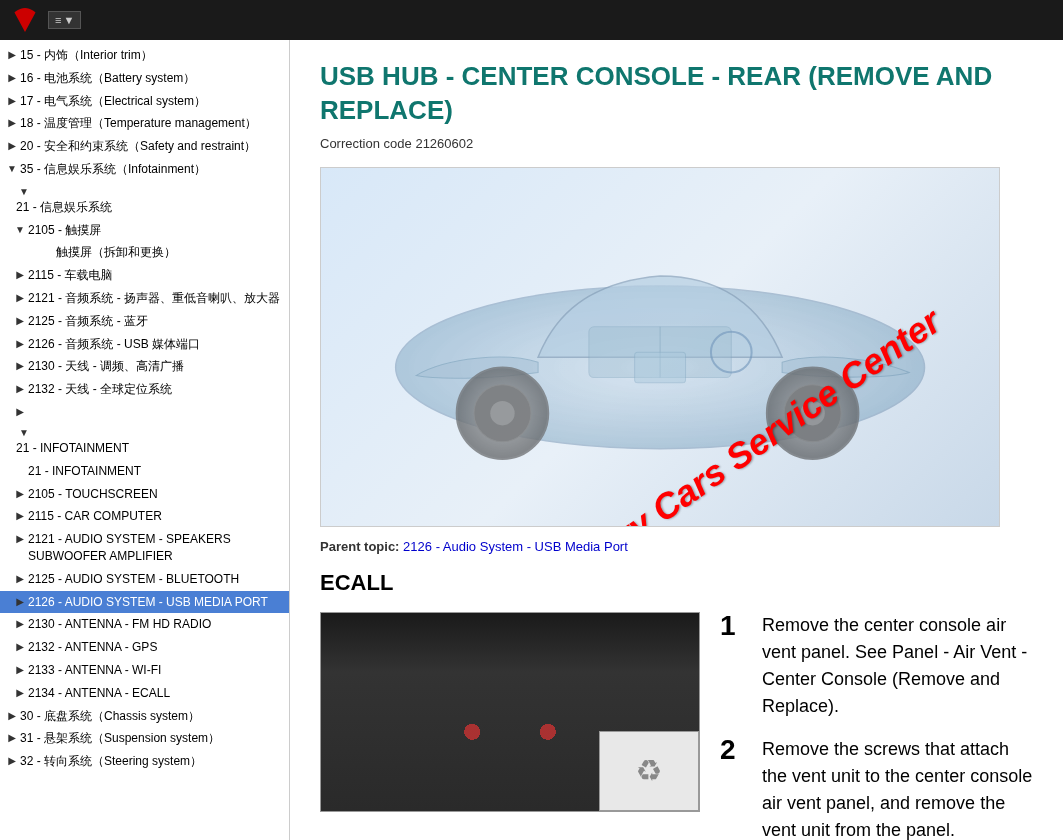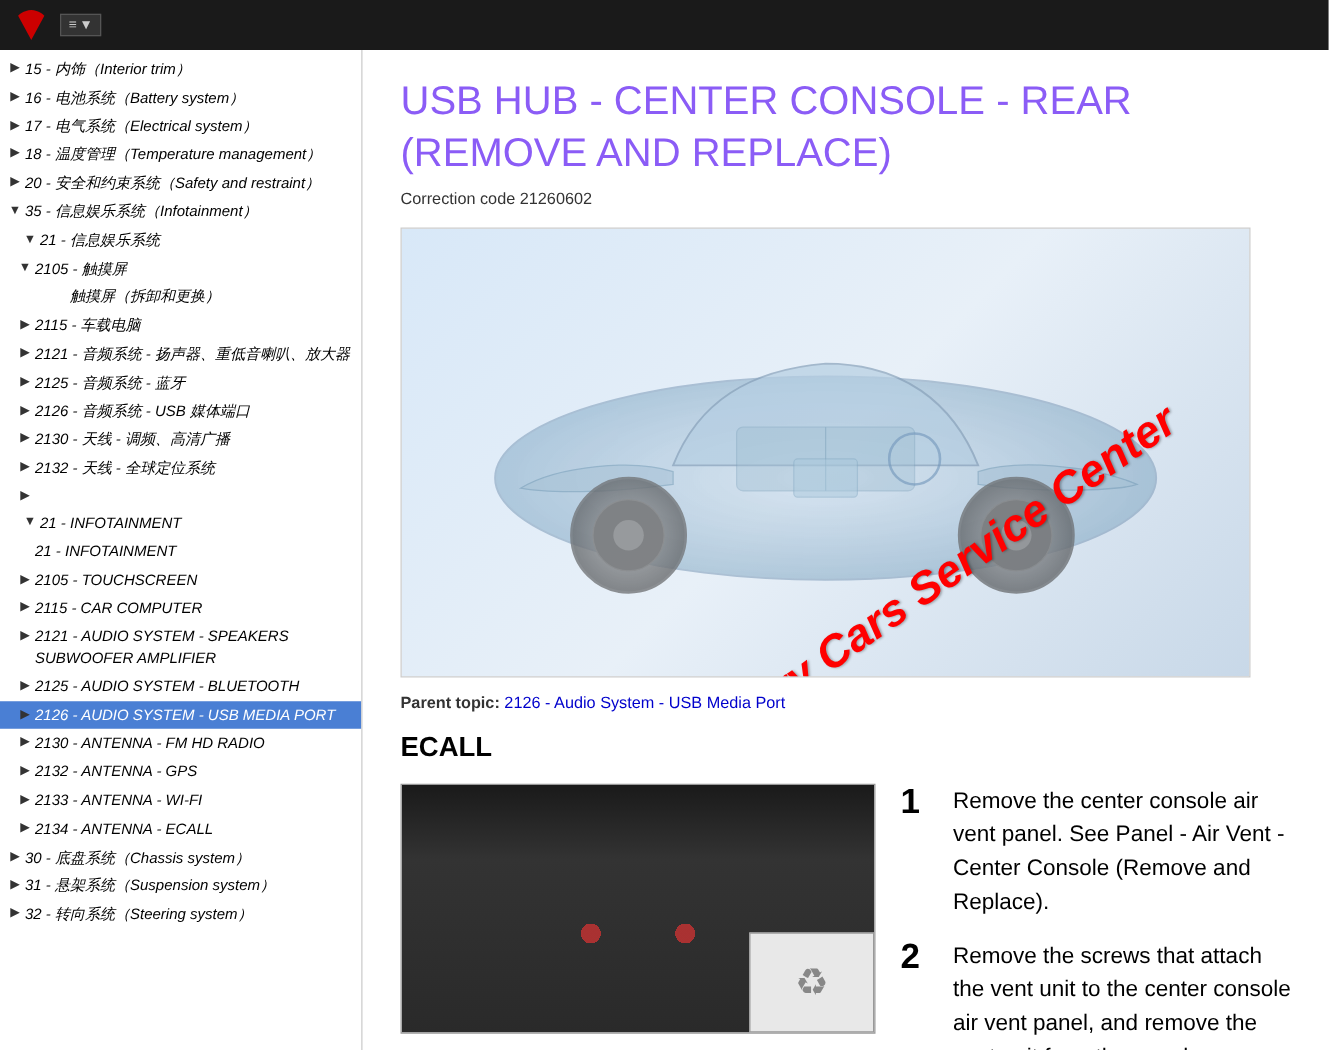--- a/index.html
+++ b/index.html
@@ -82,41 +82,40 @@
       text-align: center;
       font-size: 12px;
       padding-top: 0px;
       color: #333;
     }
     .nav-dash::before { content: ''; }
 
     .nav-label {
       flex: 1;
       font-size: 12px;
-      font-style: italic;
     }
 
     
     .indent-0 { padding-left: 4px; }
-    .indent-1 { padding-left: 16px; }
+    .indent-1 { padding-left: 16px; flex-direction: column; }
     .indent-2 { padding-left: 12px; }
     .indent-3 { padding-left: 40px; }
 
     
     .content {
       flex: 1;
       overflow-y: auto;
       padding: 20px 30px;
       background: #fff;
     }
 
     .page-title {
-      font-size: 32px;
-      font-weight: normal;
-      color: #8b5cf6;
+      font-size: 26px;
+      font-weight: bold;
+      color: #0f766e;
       line-height: 1.3;
       margin-bottom: 8px;
     }
 
     .correction-code {
       font-size: 13px;
       color: #333;
       margin-bottom: 16px;
     }
 

